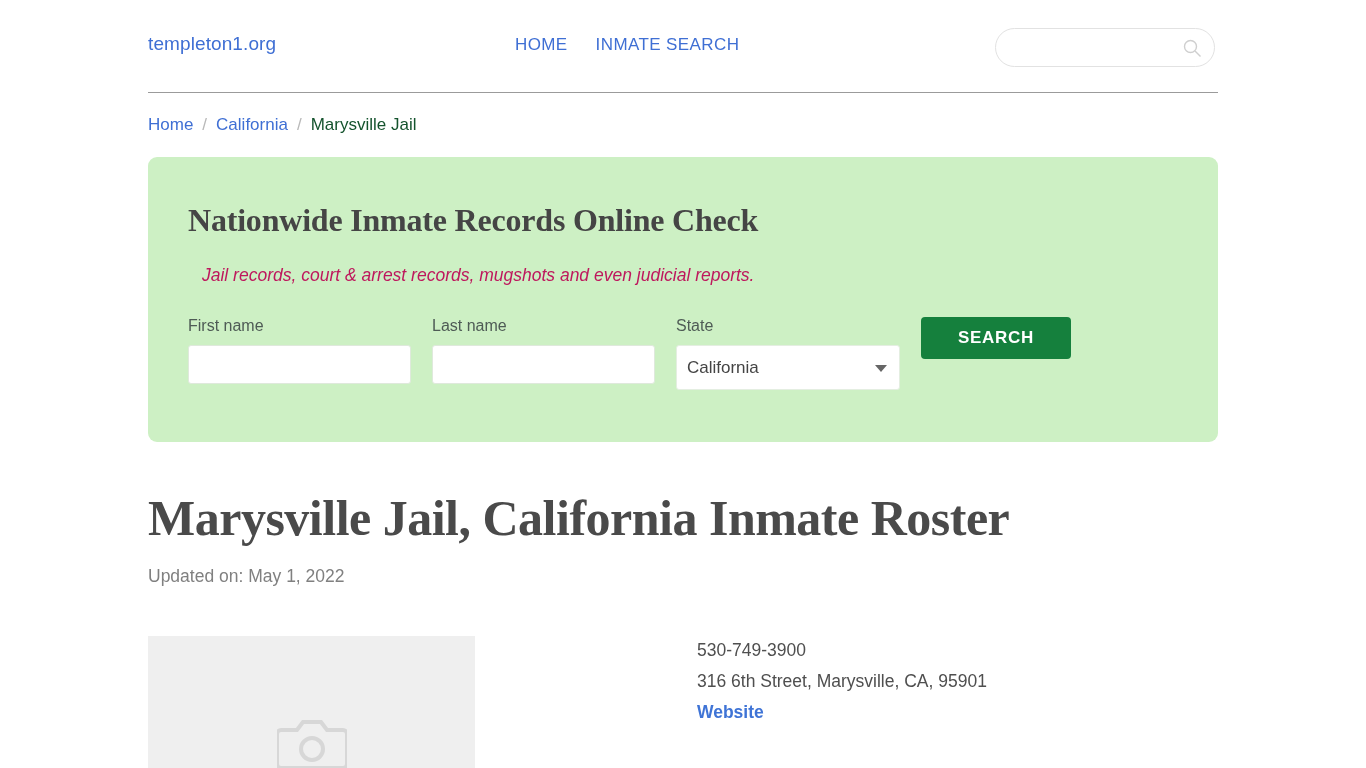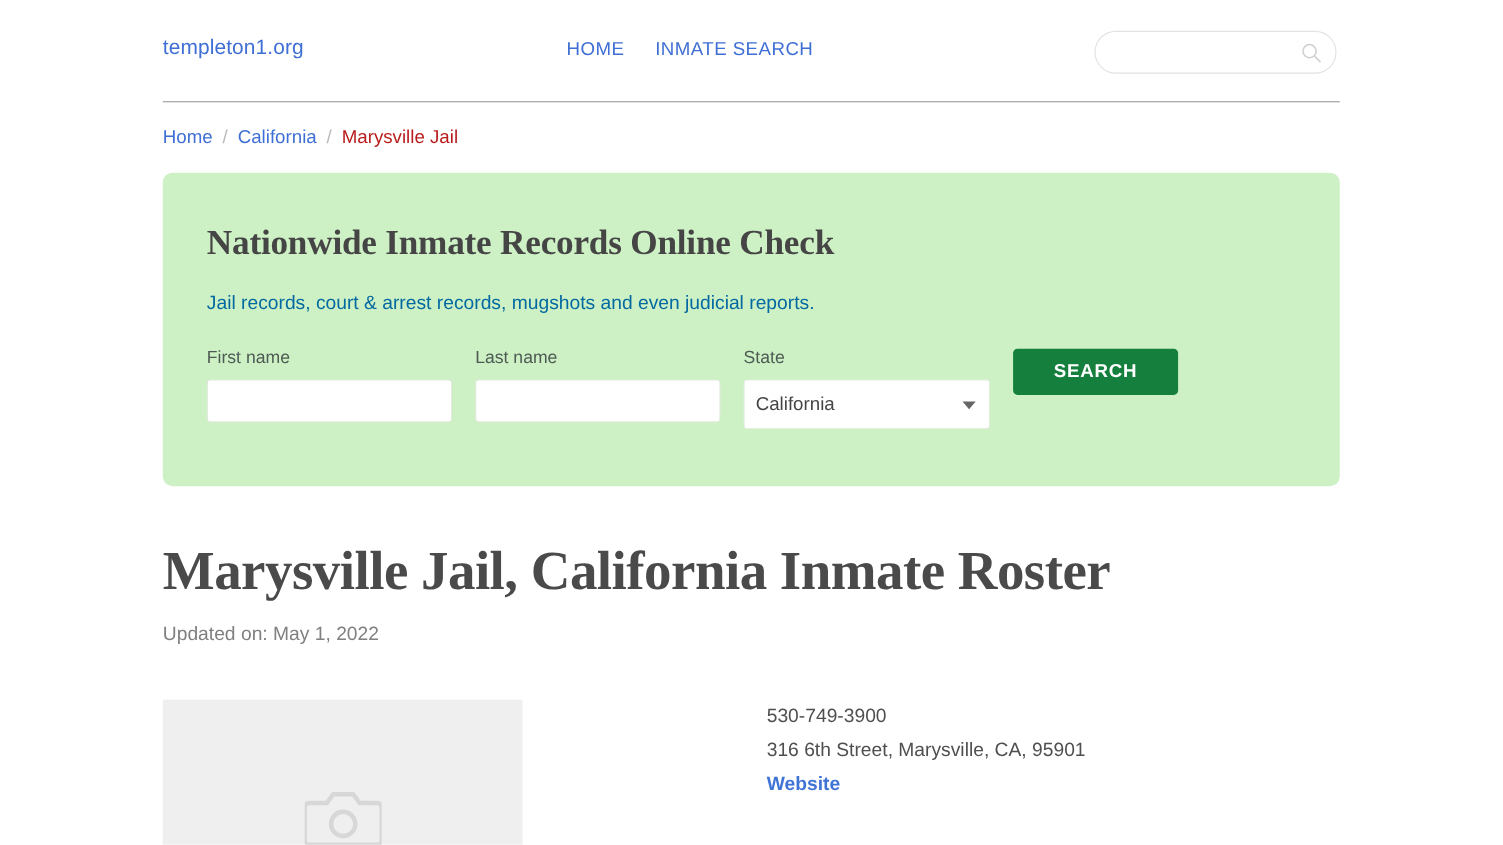--- a/index.html
+++ b/index.html
@@ -42,37 +42,37 @@
     position: absolute; right: 12px; top: 9px; width: 20px; height: 20px;
   }
 
   
   .breadcrumb {
     position: absolute; left: 148px; top: 115px;
     font-size: 17px; color: #555; display: flex; align-items: center;
   }
   .breadcrumb a { color: #3f6fd4; text-decoration: none; }
   .breadcrumb .sep { color: #b9b9b9; margin: 0 9px; }
-  .breadcrumb .current { color: #b91c1c; }
+  .breadcrumb .current { color: #14532d; }
 
   
   .banner {
     position: absolute; left: 148px; top: 157px;
     width: 1070px; height: 285px;
     background: #cdf0c4; border-radius: 9px; padding-left: 24px;
   }
   .banner h1 {
     position: absolute; left: 40px; top: 45px; margin: 0;
     font-family: "Liberation Serif", serif;
     font-weight: bold; font-size: 32px; color: #454545;
     letter-spacing: -.2px; white-space: nowrap;
   }
   .banner .sub {
-    position: absolute; left: 40px; top: 108px;
-    font-size: 17.5px; color: #0369a1; white-space: nowrap;
+    position: absolute; left: 54px; top: 108px;
+    font-size: 17.5px; color: #be185d; white-space: nowrap; font-style: italic;
   }
   .fields { position: absolute; left: 40px; top: 160px; display: flex; align-items: flex-start; }
   .field { margin-right: 21px; }
   .field .lab {
     font-size: 16px; color: #4e5b55; display: block; margin-bottom: 10px;
   }
   .field input.txt {
     width: 223px; height: 39px; border: 1px solid #dfe9dc; border-radius: 3px;
     background: #fff; outline: none; padding: 0 9px;
     font-family: "Liberation Sans", sans-serif; font-size: 15px; color: #444;

